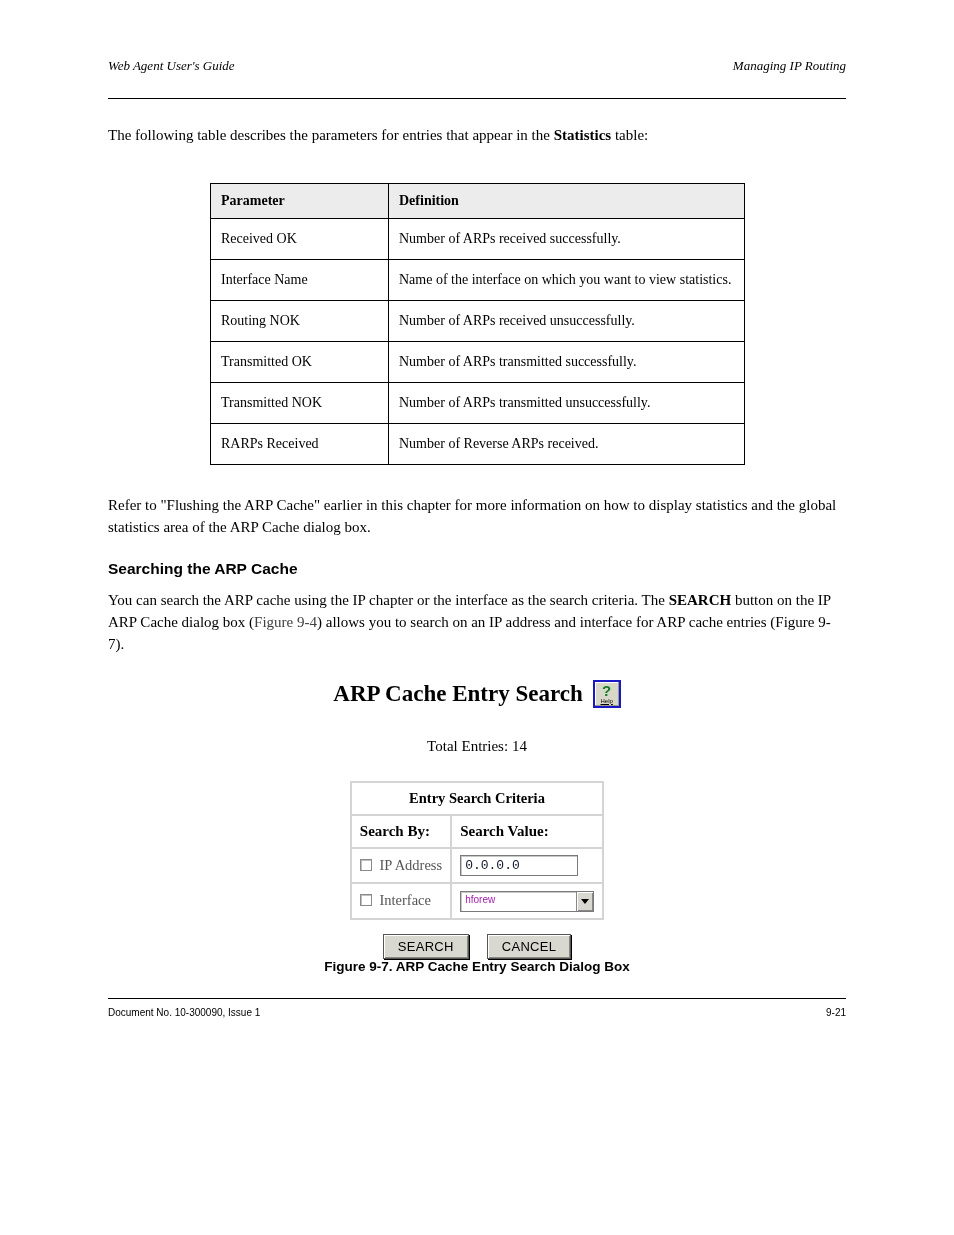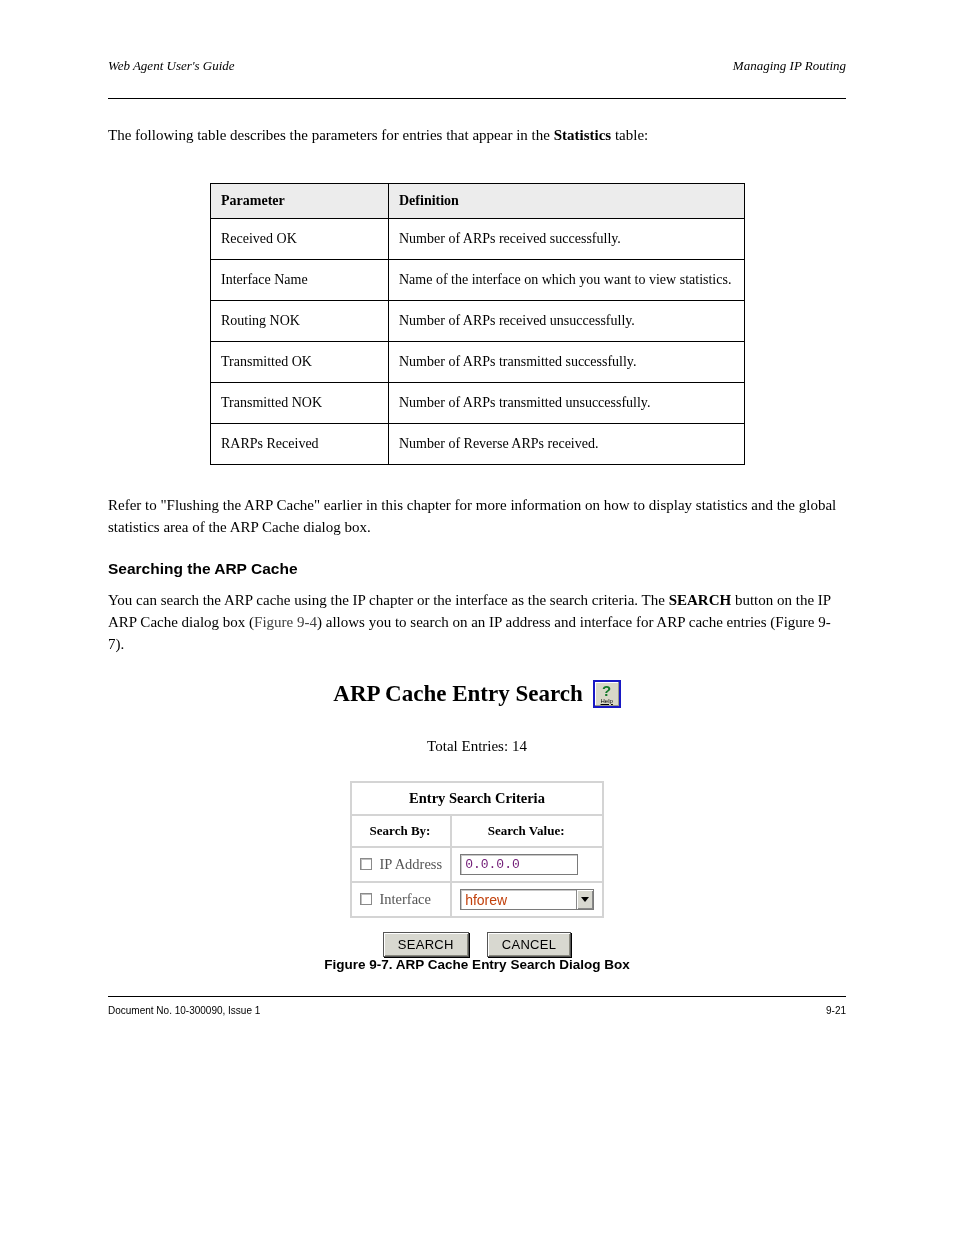--- a/index.html
+++ b/index.html
@@ -135,22 +135,22 @@
     border: 2px solid #d4d4d4;
   }
   table.criteria .crit-title {
     font-weight: bold;
     font-size: 14.5px;
     text-align: center;
     padding: 7px 7px;
   }
   table.criteria .col-head {
     font-weight: bold;
-    font-size: 13px;
-    text-align: center;
+    font-size: 15px;
+    text-align: left;
     padding: 7px 10px 7px 8px;
   }
   table.criteria td.cell {
     padding: 6px 8px;
     font-size: 14.5px;
     color: #555;
     vertical-align: middle;
   }
   .chk {
     display: inline-block;
@@ -164,37 +164,37 @@
   .txtin {
     display: inline-block;
     width: 118px;
     height: 21px;
     border: 1px solid #7a7a7a;
     background: #fff;
     box-shadow: inset 1px 1px 0 #c8c8c8;
     font-family: "Courier New", monospace;
     font-size: 13px;
     padding: 2px 4px;
-    color: #701a75;
+    color: #0f172a;
   }
   .selwrap {
     display: inline-flex;
     width: 134px;
     height: 21px;
     border: 1px solid #7a7a7a;
     box-shadow: inset 1px 1px 0 #c8c8c8;
     background: #fff;
     align-items: stretch;
   }
   .selwrap .selval {
     flex: 1;
     font-family: Arial, sans-serif;
-    font-size: 14px;
+    font-size: 10px;
     padding: 2px 4px;
-    color: #c2410c;
+    color: #a21caf;
   }
   .selwrap .selbtn {
     width: 17px;
     background: #d8d8d0;
     border-left: 1px solid #888;
     box-shadow: inset 1px 1px 0 #fff, inset -1px -1px 0 #888;
     display: flex;
     align-items: center;
     justify-content: center;
   }

